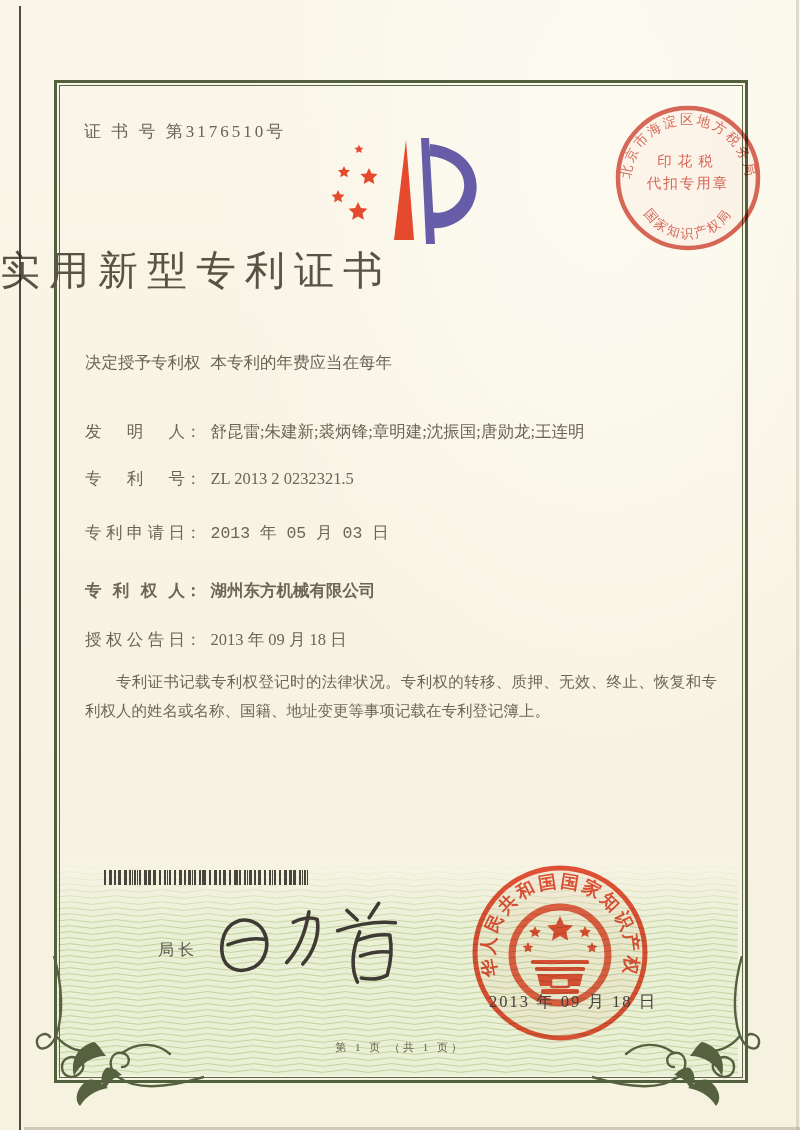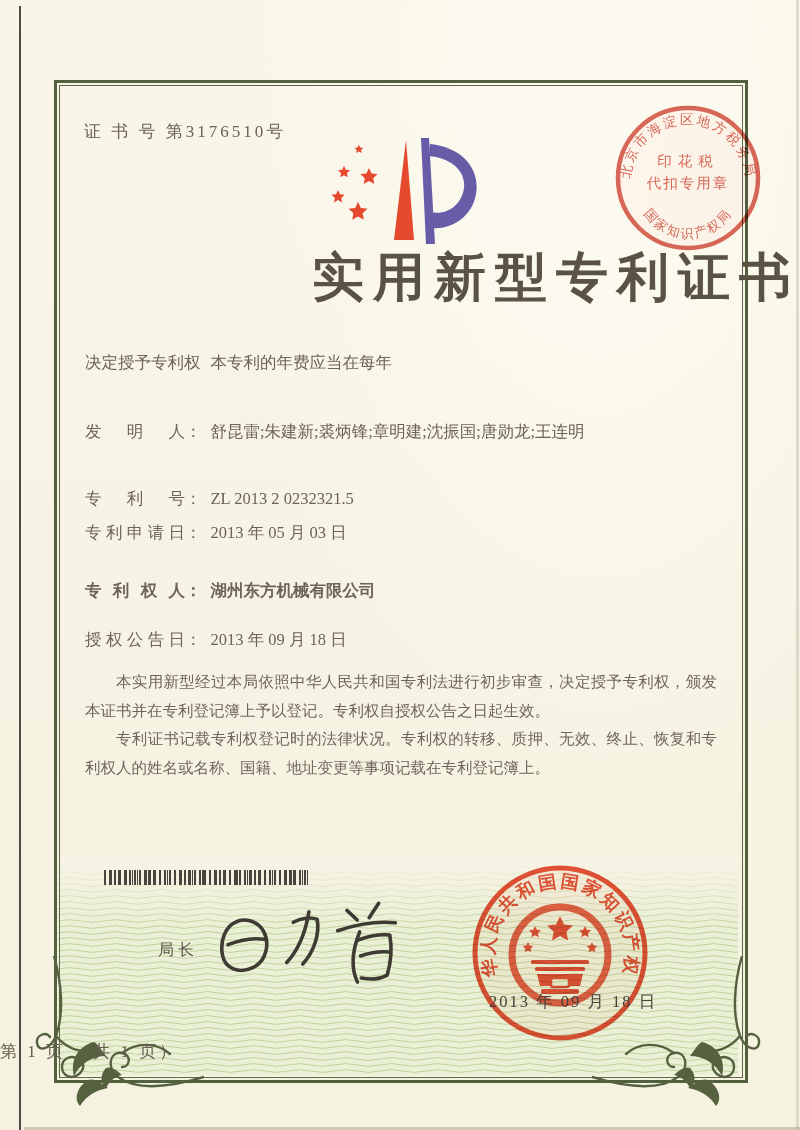--- a/index.html
+++ b/index.html
@@ -23,46 +23,46 @@
   
   .frame{position:absolute;left:54px;top:80px;width:688px;height:997px;border:3px solid #52603e;z-index:2;pointer-events:none;}
   .frame-inner{position:absolute;left:2px;top:2px;right:2px;bottom:2px;border:1px solid #5d6a47;}
 
   .flourish{position:absolute;z-index:3;pointer-events:none;}
   .flourish.bl{left:34px;top:956px;}
   .flourish.br{left:592px;top:956px;transform:scaleX(-1);}
 
   .cert-no{position:absolute;left:84px;top:120px;font-size:17px;letter-spacing:3px;color:#6b6255;z-index:4;}
   .logo{position:absolute;left:326px;top:136px;z-index:4;}
-  .title{position:absolute;left:0;top:243px;width:100%;text-align:right;font-size:52px;letter-spacing:9px;color:#5a5244;font-weight:700;z-index:4;}
+  .title{position:absolute;left:0;top:243px;width:100%;text-align:left;font-size:40px;letter-spacing:9px;color:#5a5244;font-weight:400;z-index:4;}
 
   .fields{position:absolute;left:85px;top:0;width:640px;z-index:4;}
   .frow{position:absolute;left:0;font-size:16.5px;color:#6d6356;white-space:nowrap;}
   .flabel{display:inline-block;width:100px;text-align:justify;text-align-last:justify;vertical-align:bottom;}
   .fcolon{display:inline-block;margin-right:9px;}
-  .r1{top:352px;} .r2{top:421px;} .r3{top:488px;} .r4{top:522px;} .r5{top:580px;font-weight:bold;} .r6{top:629px;}
+  .r1{top:352px;} .r2{top:421px;} .r3{top:468px;} .r4{top:522px;font-family:Liberation Mono, monospace;} .r5{top:580px;font-weight:bold;} .r6{top:629px;}
 
   .paras{position:absolute;left:85px;top:668px;width:632px;z-index:4;font-size:15.5px;line-height:28.6px;color:#6f6659;text-align:justify;}
   .paras p{margin:0;text-indent:2em;}
 
   .barcode{position:absolute;left:104px;top:870px;width:204px;height:15px;z-index:4;opacity:.88;
     background-image:
       repeating-linear-gradient(90deg,#322e28 0 2px,transparent 2px 5px),
       repeating-linear-gradient(90deg,#322e28 0 1px,transparent 1px 7px),
       repeating-linear-gradient(90deg,#322e28 0 1px,transparent 1px 11px);}
 
   .sig-label{position:absolute;left:158px;top:940px;font-size:16px;letter-spacing:4px;color:#5c5548;z-index:4;}
   .sig{position:absolute;left:202px;top:890px;z-index:4;transform:rotate(-2deg);}
 
   .seal{position:absolute;left:465px;top:860px;z-index:5;mix-blend-mode:multiply;opacity:.94;}
   .seal-date{position:absolute;left:489px;top:991px;font-size:16.5px;letter-spacing:2px;color:#46403a;z-index:6;}
 
   .stamp{position:absolute;left:612px;top:100px;z-index:5;mix-blend-mode:multiply;opacity:.9;}
 
-  .footer{position:absolute;left:0;top:1040px;width:100%;text-align:left;font-size:17px;letter-spacing:3px;color:#645c4f;z-index:4;}
+  .footer{position:absolute;left:0;top:1040px;width:100%;text-align:center;font-size:11px;letter-spacing:3px;color:#645c4f;z-index:4;}
 </style>
 </head>
 <body>
 
 <div class="page">
 
   <div class="band">
     <svg width="680" height="217" aria-hidden="true">
       <defs>
         <pattern id="waves" width="46" height="6" patternUnits="userSpaceOnUse">
@@ -146,21 +146,20 @@
     </div>
     <div class="frow r5">
       <span class="flabel">专利权人</span><span class="fcolon">：</span><span class="fvalue">湖州东方机械有限公司</span>
     </div>
     <div class="frow r6">
       <span class="flabel">授权公告日</span><span class="fcolon">：</span><span class="fvalue">2013 年 09 月 18 日</span>
     </div>
   </div>
 
   <div class="paras">
-    <p>本实用新型经过本局依照中华人民共和国专利法进行初步审查，决定授予专利权，颁发本证书并在专利登记簿上予以登记。专利权自授权公告之日起生效。</p>
     <p>专利证书记载专利权登记时的法律状况。专利权的转移、质押、无效、终止、恢复和专利权人的姓名或名称、国籍、地址变更等事项记载在专利登记簿上。</p>
   </div>
 
   <div class="barcode"></div>
 
   <div class="sig-label">局长</div>
   <svg class="sig" width="200" height="105" viewBox="0 0 200 105">
     <title>田力普</title>
     <g fill="none" stroke="#3f3a33" stroke-width="3.6" stroke-linecap="round" stroke-linejoin="round">
       <path d="M34,30 C24,34 18,48 20,62 C22,76 36,82 50,76 C64,70 68,52 62,40 C56,28 42,26 34,30"></path>

